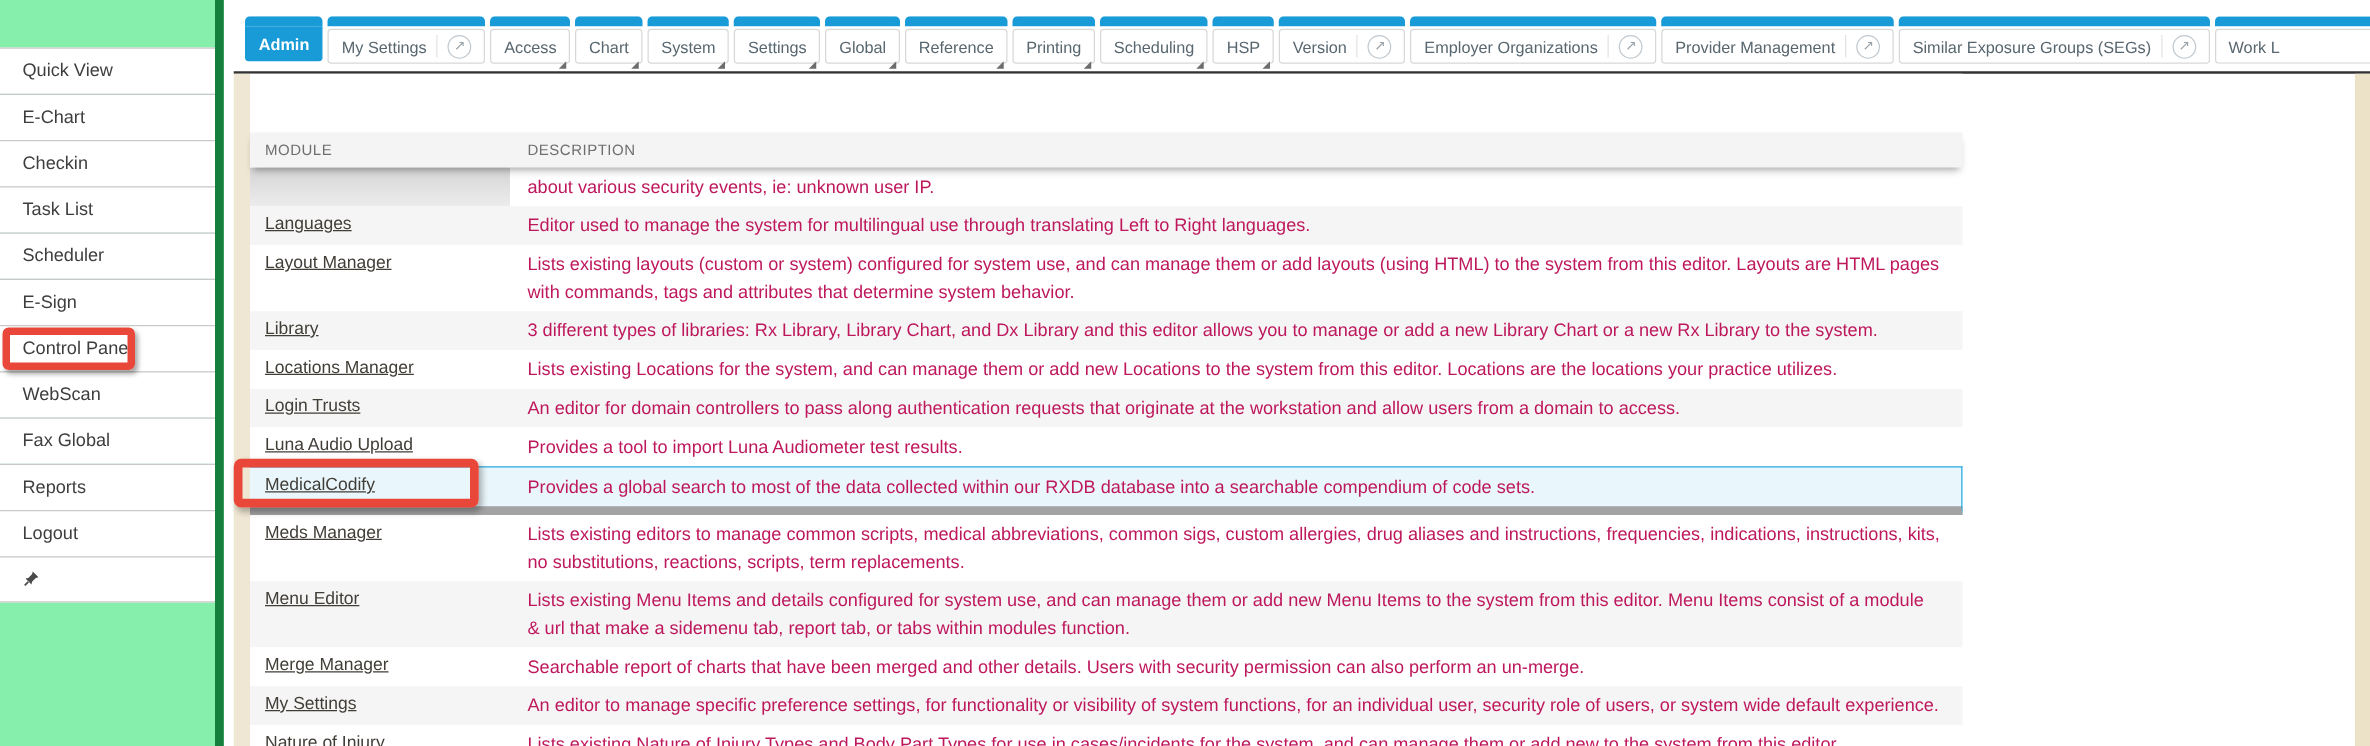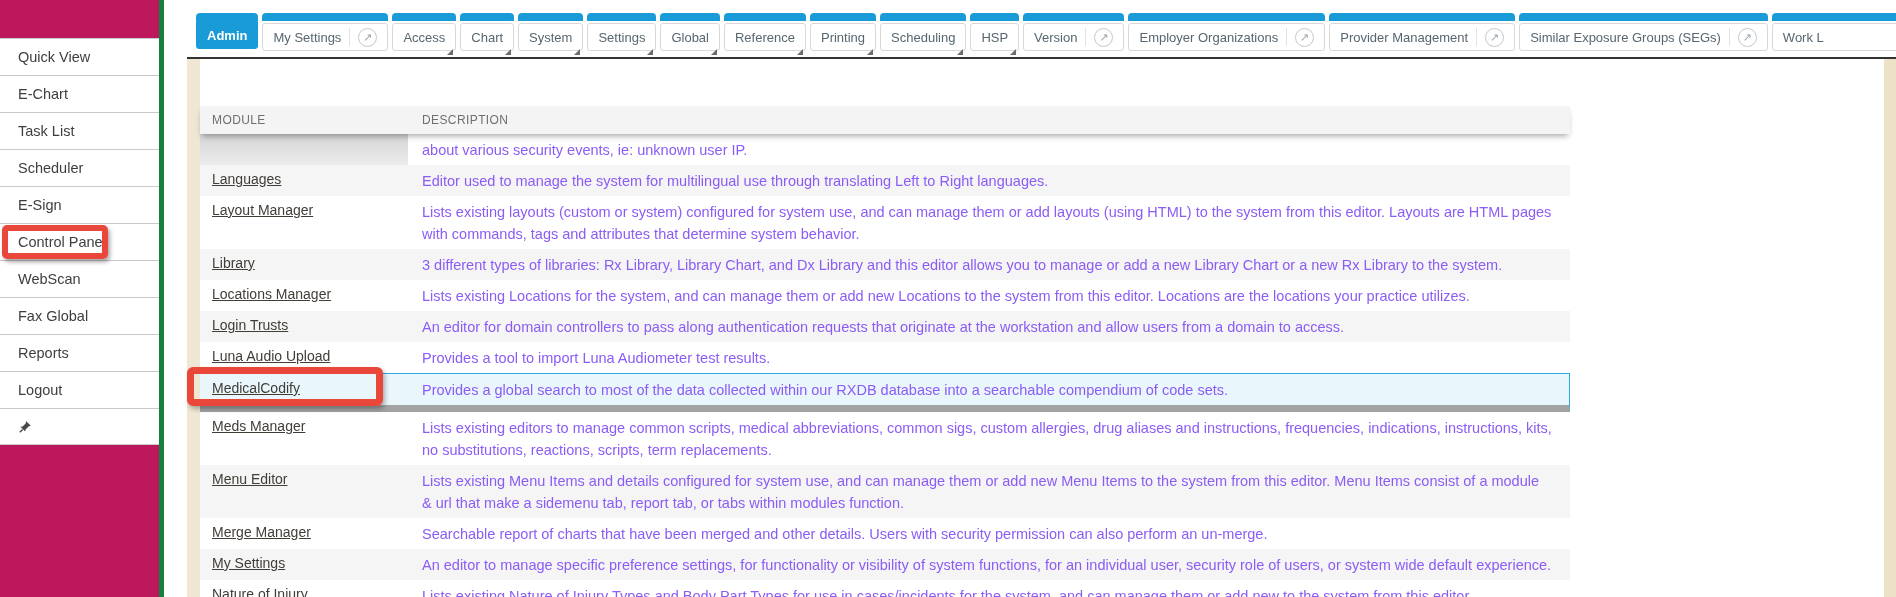--- a/index.html
+++ b/index.html
@@ -5,22 +5,22 @@
   * { box-sizing: border-box; margin: 0; padding: 0; }
   html,body { background:#fff; }
   body { font-family: "Liberation Sans", sans-serif; }
   #screen {
     position: relative; width: 1896px; height: 597px;
     background:#fff; overflow: hidden;
   }
 
   
   #sidebar {
-    position:absolute; left:0; top:0; width:164px; height:597px;
-    background:#be185d; border-right:5px solid #15803d; z-index:3;
+    position:absolute; left:0; top:0; width:179px; height:597px;
+    background:#86efac; border-right:7px solid #15803d; z-index:3;
   }
   #sidebar ul { list-style:none; margin-top:38px; }
   #sidebar li {
     position:relative; height:37px; line-height:36px;
     border-top:1px solid #c9c9c9; padding-left:18px;
     font-size:14.5px; color:#3e3e3e; cursor:pointer; background:#fff;
   }
   #sidebar li:last-child { border-bottom:1px solid #c9c9c9; }
   .side-anno {
     position:absolute; left:2px; top:1px; width:106px; height:34px;
@@ -83,21 +83,21 @@
     box-shadow:0 4px 6px -2px rgba(0,0,0,.35); position:relative; z-index:2;
     font-size:12px; color:#6f6f6f; letter-spacing:.4px;margin-top:47px;
   }
   .col-module { width:208px; flex:none; padding-left:12px; }
   .col-desc { flex:1; padding-left:14px; padding-right:18px; }
   #tbody { position:relative; z-index:1; }
   .row { display:flex; min-height:29px; background:#fff; position:relative; }
   .row.alt { background:#f5f5f5; }
   .row .col-module { padding-top:5px; }
   .row .col-desc {
-    padding-top:5px; padding-bottom:4px; font-size:14.5px; line-height:22px; color:#8b5cf6;
+    padding-top:5px; padding-bottom:4px; font-size:14.5px; line-height:22px; color:#be185d;
   }
   .row a.module-link {
     color:#413d37; text-decoration:underline; font-size:14px; cursor:pointer;
   }
   .row.partial .col-module {
     background:linear-gradient(180deg,#d5d5d5,#ececec);
   }
   .row.hl {
     background:#e9f6fc;
     border-top:1px solid #2aabe2; border-bottom:7px solid #a3a3a3;
@@ -114,20 +114,23 @@
 
 <div id="screen">
 
   <aside id="sidebar">
     <ul id="side-list">
         <li>
     <span class="side-label">Quick View</span>
   </li>
         <li>
     <span class="side-label">E-Chart</span>
+  </li>
+        <li>
+    <span class="side-label">Checkin</span>
   </li>
         <li>
     <span class="side-label">Task List</span>
   </li>
         <li>
     <span class="side-label">Scheduler</span>
   </li>
         <li>
     <span class="side-label">E-Sign</span>
   </li>

